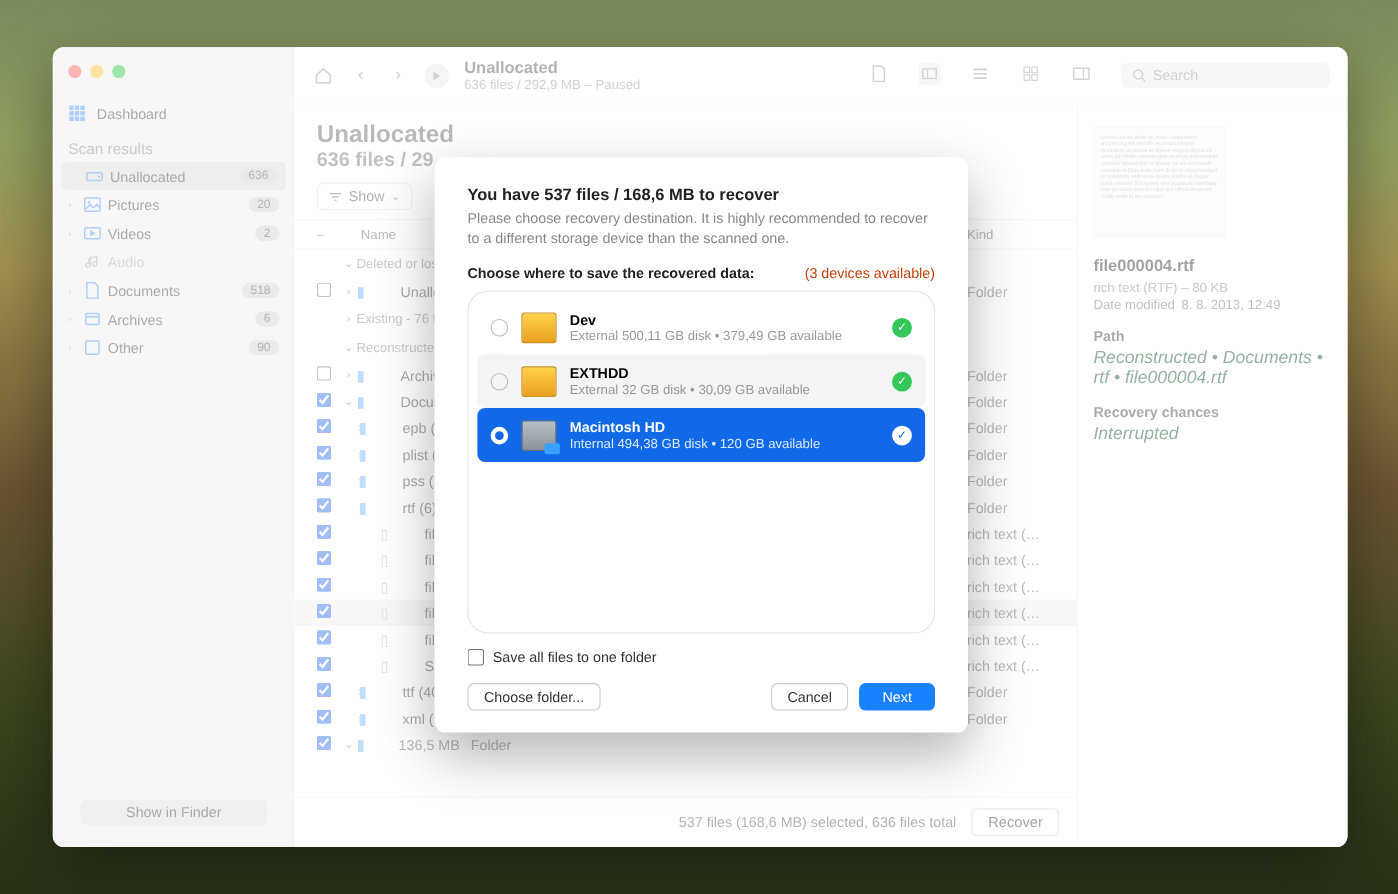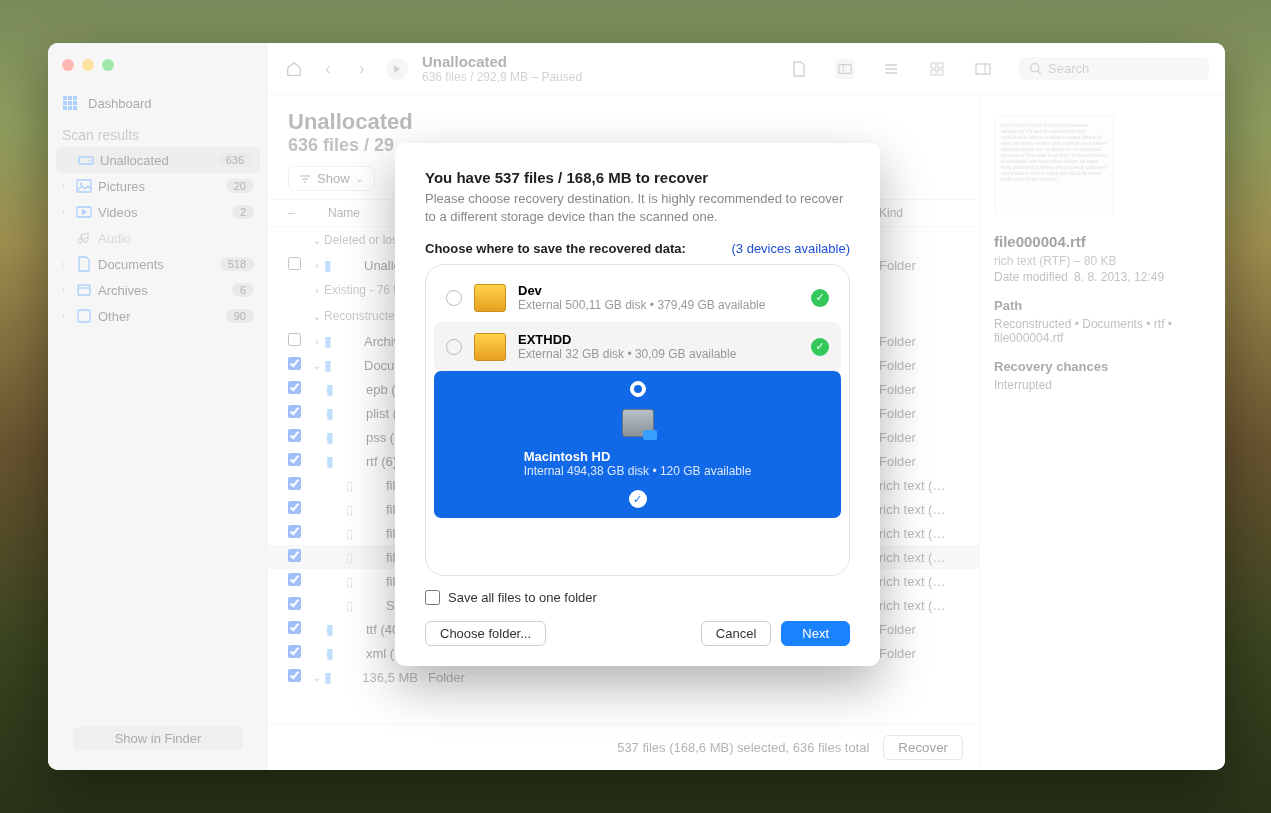--- a/index.html
+++ b/index.html
@@ -40,21 +40,21 @@
 .side-row.sel { background: #d9d9d9; border-radius: 5px; margin: 0 8px; padding: 5px 8px; }
 .sidebar-footer { margin-top: auto; padding: 10px; }
 .show-finder-btn { width: 170px; margin: 0 auto; display:block; text-align:center; background:#dcdcdc; border:none; border-radius:5px; padding: 4px 0; color:#444; font-size:13px; }
 
 .main { flex: 1; display: flex; flex-direction: column; background: #fff; }
 .toolbar { display: flex; align-items: center; gap: 14px; padding: 10px 16px; border-bottom: 1px solid #eee; }
 .tb-icon { color: #9a9a9a; width: 20px; height: 20px; display:flex; align-items:center; justify-content:center; font-size: 16px; }
 .tb-title { display:flex; flex-direction:column; flex:1; }
 .tb-title .t { font-weight:600; color:#555; font-size:15px; }
 .tb-title .s { color:#9a9a9a; font-size:12px; }
-.tb-group { display:flex; gap:26px; align-items:center; }
+.tb-group { display:flex; gap:26px; }
 .tb-search { background:#eee; border-radius:6px; padding: 4px 10px; color:#999; width:190px; display:flex; align-items:center; gap:6px; }
 
 .header-block { padding: 14px 20px 10px; }
 .header-block .h1 { font-size: 22px; font-weight: 700; color: #666; }
 .header-block .h2 { font-size: 18px; font-weight: 700; color: #777; }
 
 .filter-bar { padding: 0 20px 8px; }
 .filter-chip { display:inline-flex; align-items:center; gap:6px; border:1px solid #ddd; border-radius:6px; padding:4px 10px; color:#555; }
 
 .cols-header { display:flex; align-items:center; padding: 6px 20px; border-top:1px solid #eee; border-bottom:1px solid #eee; color:#666; font-size:12px; }
@@ -77,39 +77,39 @@
 input[type=checkbox] { accent-color:#2f6fee; }
 
 .status-bar { padding: 10px 16px; border-top:1px solid #eee; display:flex; align-items:center; justify-content:flex-end; gap:14px; color:#555; }
 .recover-btn { border:1px solid #ccc; background:#fff; border-radius:5px; padding:4px 14px; color:#333; }
 
 .inspector { width: 246px; border-left:1px solid #eee; padding: 14px; color:#555; }
 .preview-thumb { width: 120px; height: 100px; background:#fafafa; border:1px solid #eee; margin: 6px 0 18px; padding:6px; font-size:5px; color:#bbb; line-height:1.2; overflow:hidden;}
 .inspector h3 { font-size:15px; font-weight:600; color:#333; margin-bottom:4px;}
 .inspector .meta { font-size:12px; color:#888; margin-bottom:2px; }
 .inspector .sect { font-size:13px; font-weight:600; color:#444; margin-top:14px; margin-bottom:4px;}
-.inspector .val { font-size:12px; color:#737373; }
+.inspector .val { font-size:16px; color:#14532d;font-style:italic; }
 .inspector .dm { display:flex; gap:6px; font-size:12px; color:#777;}
 
 
 .modal {
   position:absolute; left:395px; top:143px; width:485px; height:523px;
   background:#fff; border-radius:10px; box-shadow:0 20px 50px rgba(0,0,0,0.3);
   padding: 26px 30px 20px; display:flex; flex-direction:column;
 }
 .modal h2 { font-size:15px; font-weight:700; color:#222; margin-bottom:4px;}
 .modal .sub { font-size:13px; color:#888; line-height:1.35; margin-bottom:16px; }
 .modal .choose-row { display:flex; justify-content:space-between; font-size:13px; margin-bottom:8px; }
 .modal .choose-row .l { font-weight:600; color:#222;}
-.modal .choose-row .r { color:#1d4ed8;}
+.modal .choose-row .r { color:#c2410c;}
 .dest-list { border:1px solid #e3e3e3; border-radius:19px; overflow:hidden; flex:0 0 312px; background:#fff; position:relative;}
 .dest-inner { padding:8px; }
 .dest-item { display:flex; align-items:center; gap:12px; padding:10px 12px; border-radius:7px; margin-bottom: 0px;}
 .dest-item.alt { background:#f4f4f4; }
-.dest-item.selected { background:#1169e8; color:#fff;flex-direction:column;}
+.dest-item.selected { background:#1169e8; color:#fff;}
 .dest-item .radio { width:16px; height:16px; border-radius:50%; border:1.5px solid #bbb; display:flex; align-items:center; justify-content:center;}
 .dest-item.selected .radio { border-color:#fff; background:#fff;}
 .dest-item.selected .radio::after { content:''; width:8px; height:8px; border-radius:50%; background:#1169e8;}
 .disk-icon { width:32px; height:28px; position:relative; }
 .disk-icon.ext { background:linear-gradient(#ffd24a,#e8a020); border-radius:3px; border:1px solid #c8901a; }
 .disk-icon.int { background:linear-gradient(#b8c0c8,#8a929a); border-radius:3px; border:1px solid #6a727a; }
 .disk-icon.int::after { content:''; position:absolute; right:-4px; bottom:-4px; width:14px; height:10px; background:#3aa0ff; border-radius:2px;}
 .dest-text { flex:1; display:flex; flex-direction:column;}
 .dest-text .n { font-weight:600; font-size:13px;}
 .dest-text .d { font-size:12px; opacity:0.85;}

